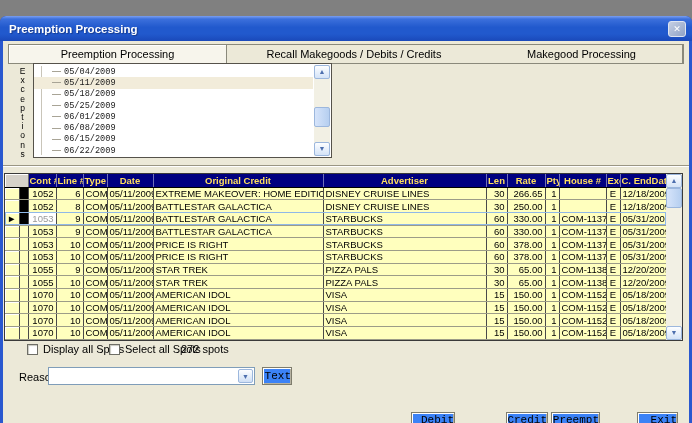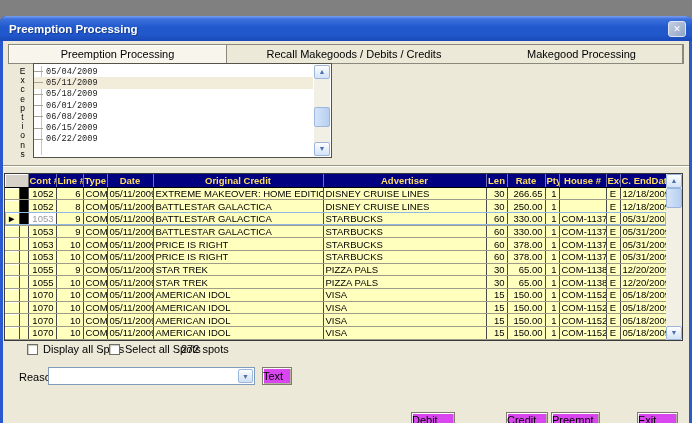--- a/index.html
+++ b/index.html
@@ -19,21 +19,21 @@
   .tab { display:flex; align-items:center; justify-content:center; font-size:11px; color:#000; height:100%; }
   .tab.t1 { width:218px; background:#F7F5EC; border-right:1px solid #8a897b; box-shadow:inset 0 1px 0 #fff, inset 1px 0 0 #fff; }
   .tab.t2 { width:202px; border-right:1px solid #8a897b; }
   .tab.t3 { flex:1; }
 
   
   .exc-label { position:absolute; left:14px; top:26px; width:11px; font-size:8.5px; line-height:9.2px; color:#000; text-align:center; }
   .listbox { position:absolute; left:30px; top:22px; width:299px; height:95px; background:#fff; border:1px solid #55524a; }
   .tree-line { position:absolute; left:7px; top:2px; bottom:2px; width:1px; background:#c9c5b9; }
   .list-items { position:absolute; left:0; top:2px; right:18px; bottom:0; }
-  .exc-item { height:11.3px; display:flex; align-items:center; font-family:"Liberation Mono","DejaVu Sans Mono",monospace; font-size:8.6px; color:#1a1a1a; white-space:nowrap; }
+  .exc-item { height:11.3px; display:flex; align-items:center; font-family:"Liberation Mono","DejaVu Sans Mono",monospace; font-size:8.6px; color:#1a1a1a; padding-left:18px; white-space:nowrap; }
   .exc-item .dash { width:9px; height:0; border-top:1px solid #a8a496; margin-right:3px; }
   .exc-item.selected { background:#f2ecda; }
 
   
   .sb { position:absolute; width:16px; background:#f2f0e4; }
   .sb-btn { position:absolute; left:0; right:0; height:14px; background:linear-gradient(180deg,#fdfeff,#d4e3f7); border:1px solid #9cb7dd; border-radius:2px; color:#4d6fae; font-size:7px; line-height:12px; text-align:center; }
   .sb-up { top:0; } .sb-down { bottom:0; }
   .sb-thumb { position:absolute; left:0; right:0; height:20px; background:linear-gradient(90deg,#d6e4fa,#b6cff0); border:1px solid #9cb7dd; border-radius:2px; }
   .sb-list { right:1px; top:1px; bottom:1px; }
   .sb-gridpos { right:0; top:0; bottom:0; }
@@ -59,23 +59,23 @@
   .cb1 { left:24px; } .cb2 { left:106px; }
   .chklabel { position:absolute; top:0; white-space:nowrap; }
   .lb1 { left:40px; } .lb2 { left:122px; }
   .spots-count { position:absolute; left:178px; top:0; white-space:nowrap; }
 
   .reason-label { position:absolute; left:16px; top:330px; font-size:11px; color:#000; }
   .combobox { position:absolute; left:45px; top:326px; width:207px; height:18px; background:#fff; border:1px solid #7F9DB9; }
   .combo-value { position:absolute; left:3px; top:2px; right:18px; font-size:11px; overflow:hidden; white-space:nowrap; }
   .combo-btn { position:absolute; right:1px; top:1px; bottom:1px; width:15px; background:linear-gradient(180deg,#fdfeff,#cfdff5); border:1px solid #9cb7dd; border-radius:2px; color:#44engels68b0; color:#4d6fae; font-size:7px; text-align:center; line-height:13px; }
 
-  .btn { position:absolute; height:17px; background:#d946ef; border:1px solid #7e7c6c;
+  .btn { position:absolute; height:17px; background:#3b82f6; border:1px solid #7e7c6c;
     box-shadow:inset 1px 1px 0 #ffffff, inset -1px -1px 0 #b6b2a2; font-size:11px; color:#000;
-    font-family:Liberation Sans, sans-serif; text-align:left; line-height:15px; cursor:default; }
+    font-family:Liberation Mono, monospace; text-align:right; line-height:15px; cursor:default; }
   .text-btn  { left:259px; top:326px; width:30px; height:18px; }
   .debit-btn { left:408px; top:371px; width:44px; }
   .credit-btn{ left:503px; top:371px; width:42px; }
   .preempt-btn{ left:548px; top:371px; width:49px; }
   .exit-btn  { left:634px; top:371px; width:41px; }
 </style>
 </head>
 <body>
 
 <div class="window">
@@ -112,20 +112,24 @@
             <span class="dash"></span>
             <span>05/04/2009</span>
           </div>
           <div class="exc-item selected">
             <span class="dash"></span>
             <span>05/11/2009</span>
           </div>
           <div class="exc-item">
             <span class="dash"></span>
             <span>05/18/2009</span>
+          </div>
+          <div class="exc-item">
+            <span class="dash"></span>
+            <span>05/25/2009</span>
           </div>
           <div class="exc-item">
             <span class="dash"></span>
             <span>06/01/2009</span>
           </div>
           <div class="exc-item">
             <span class="dash"></span>
             <span>06/08/2009</span>
           </div>
           <div class="exc-item">

